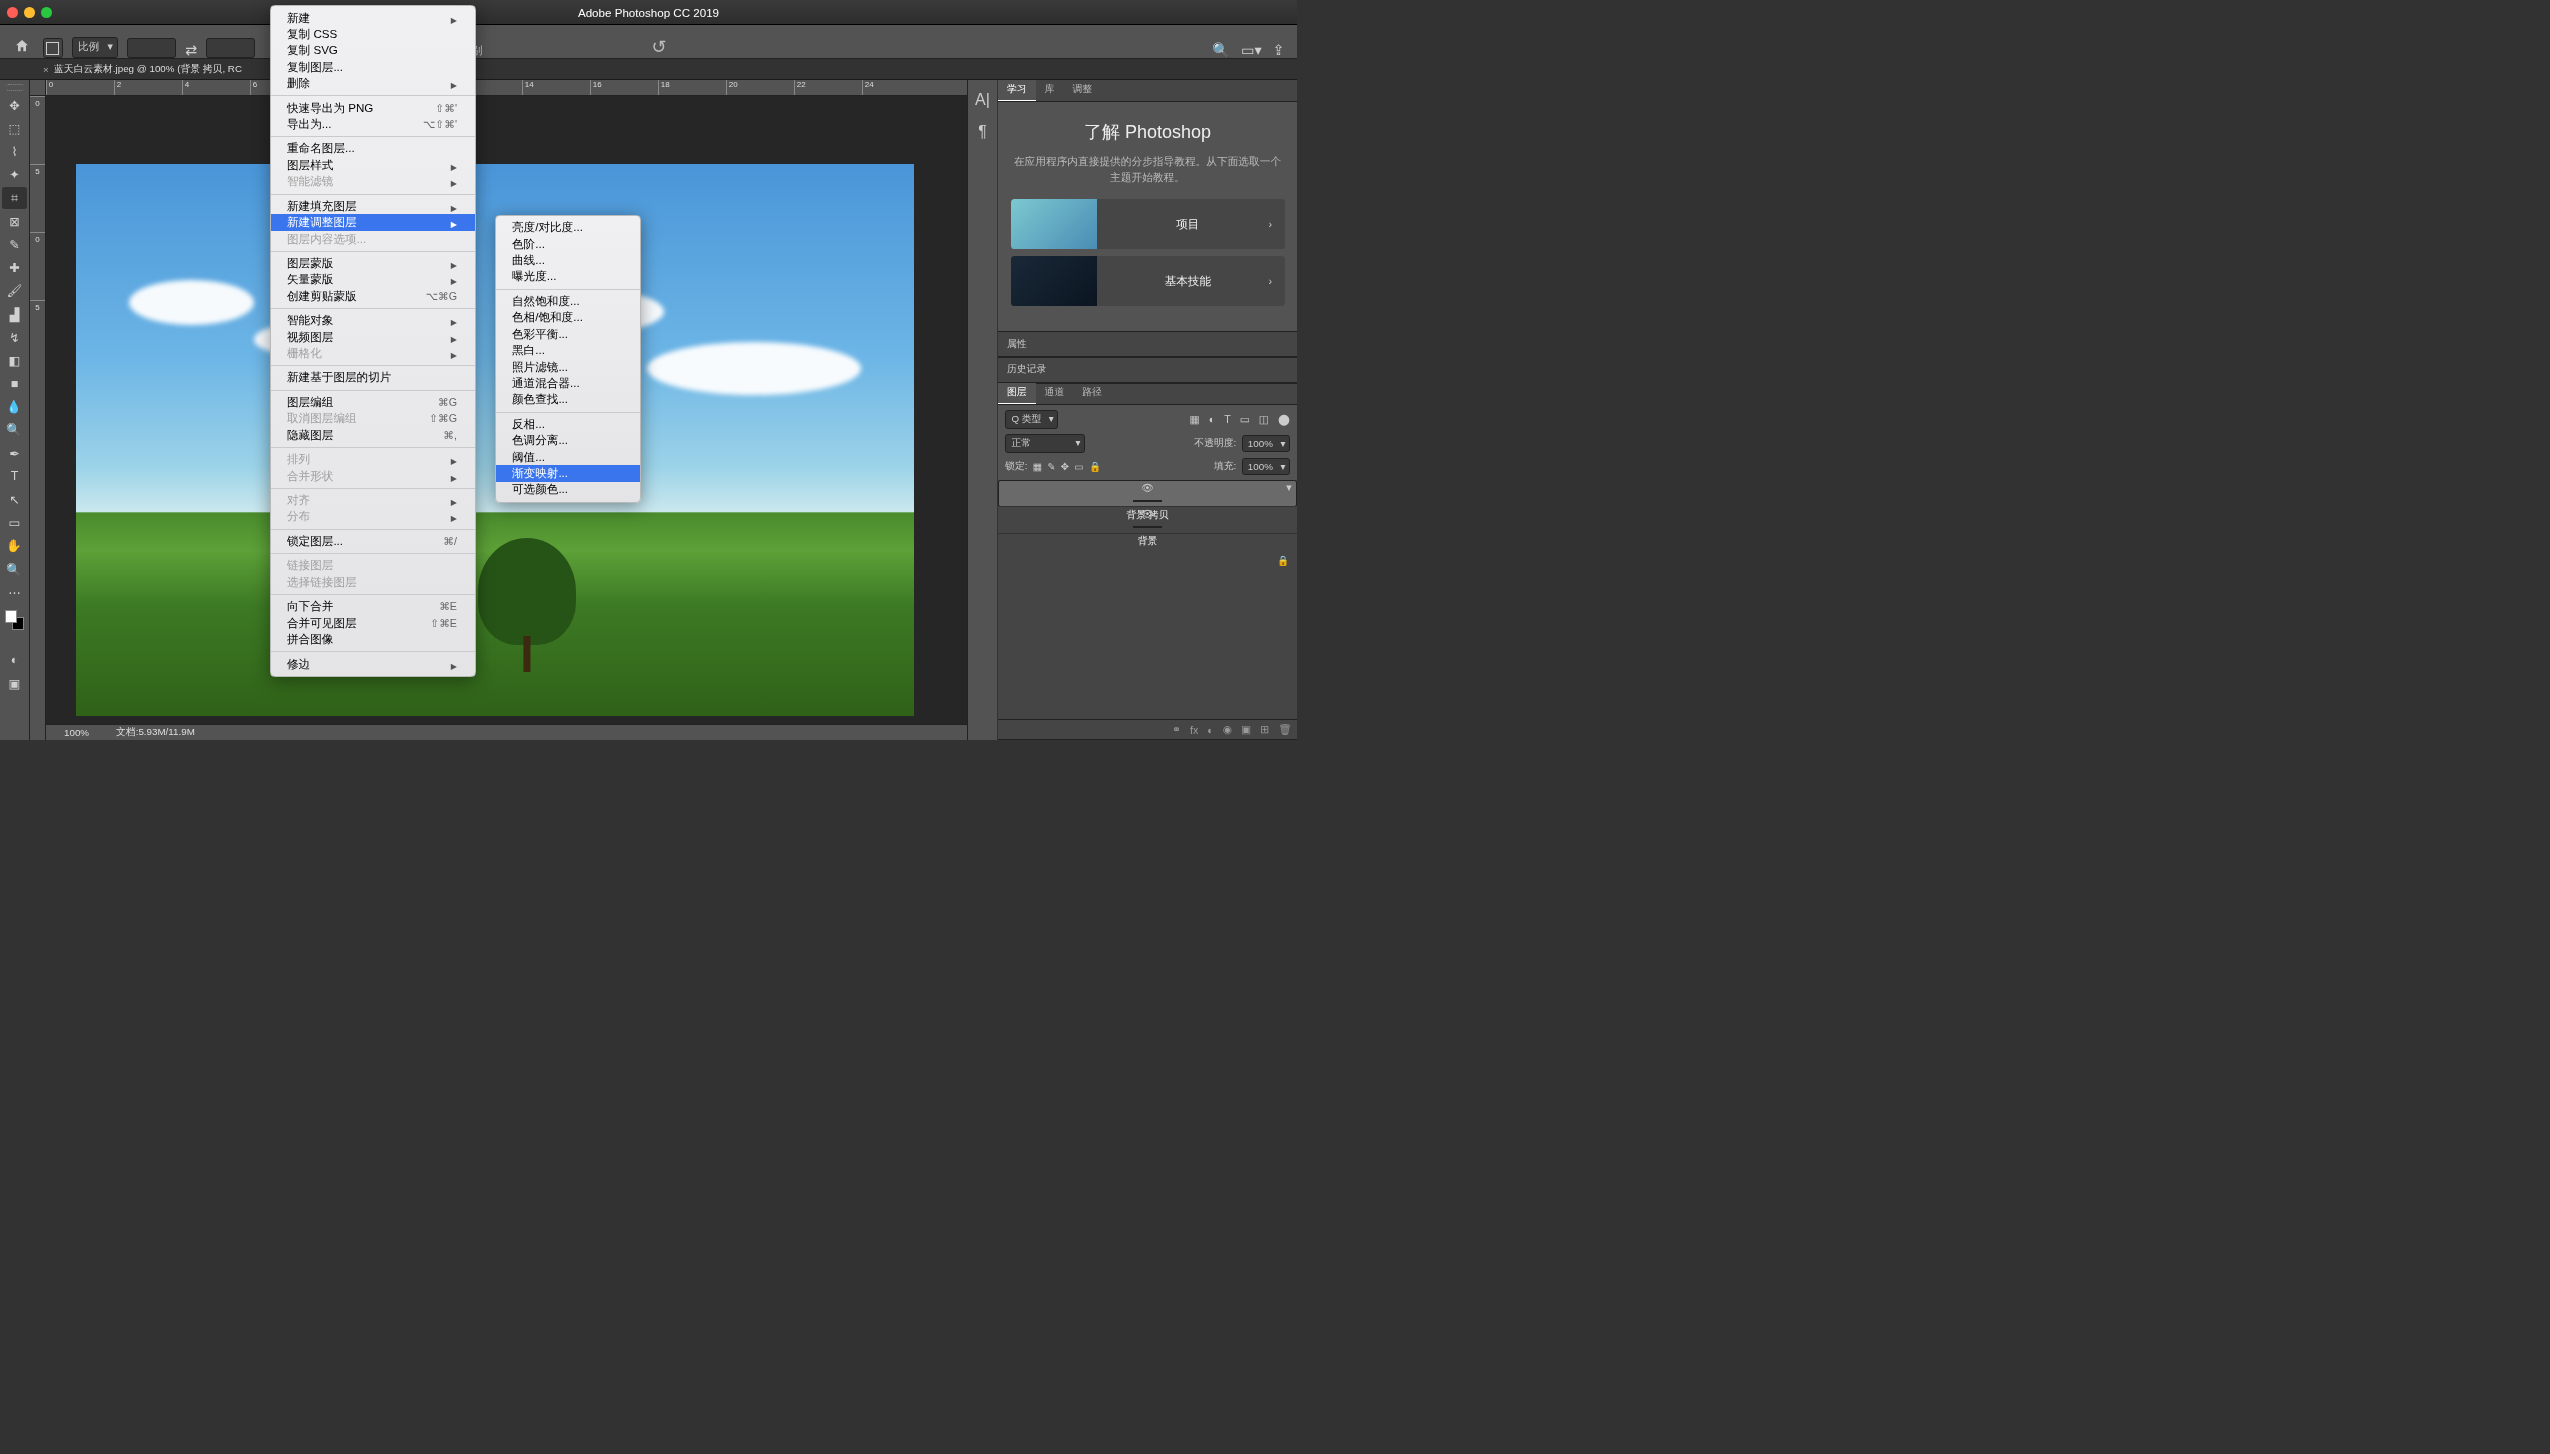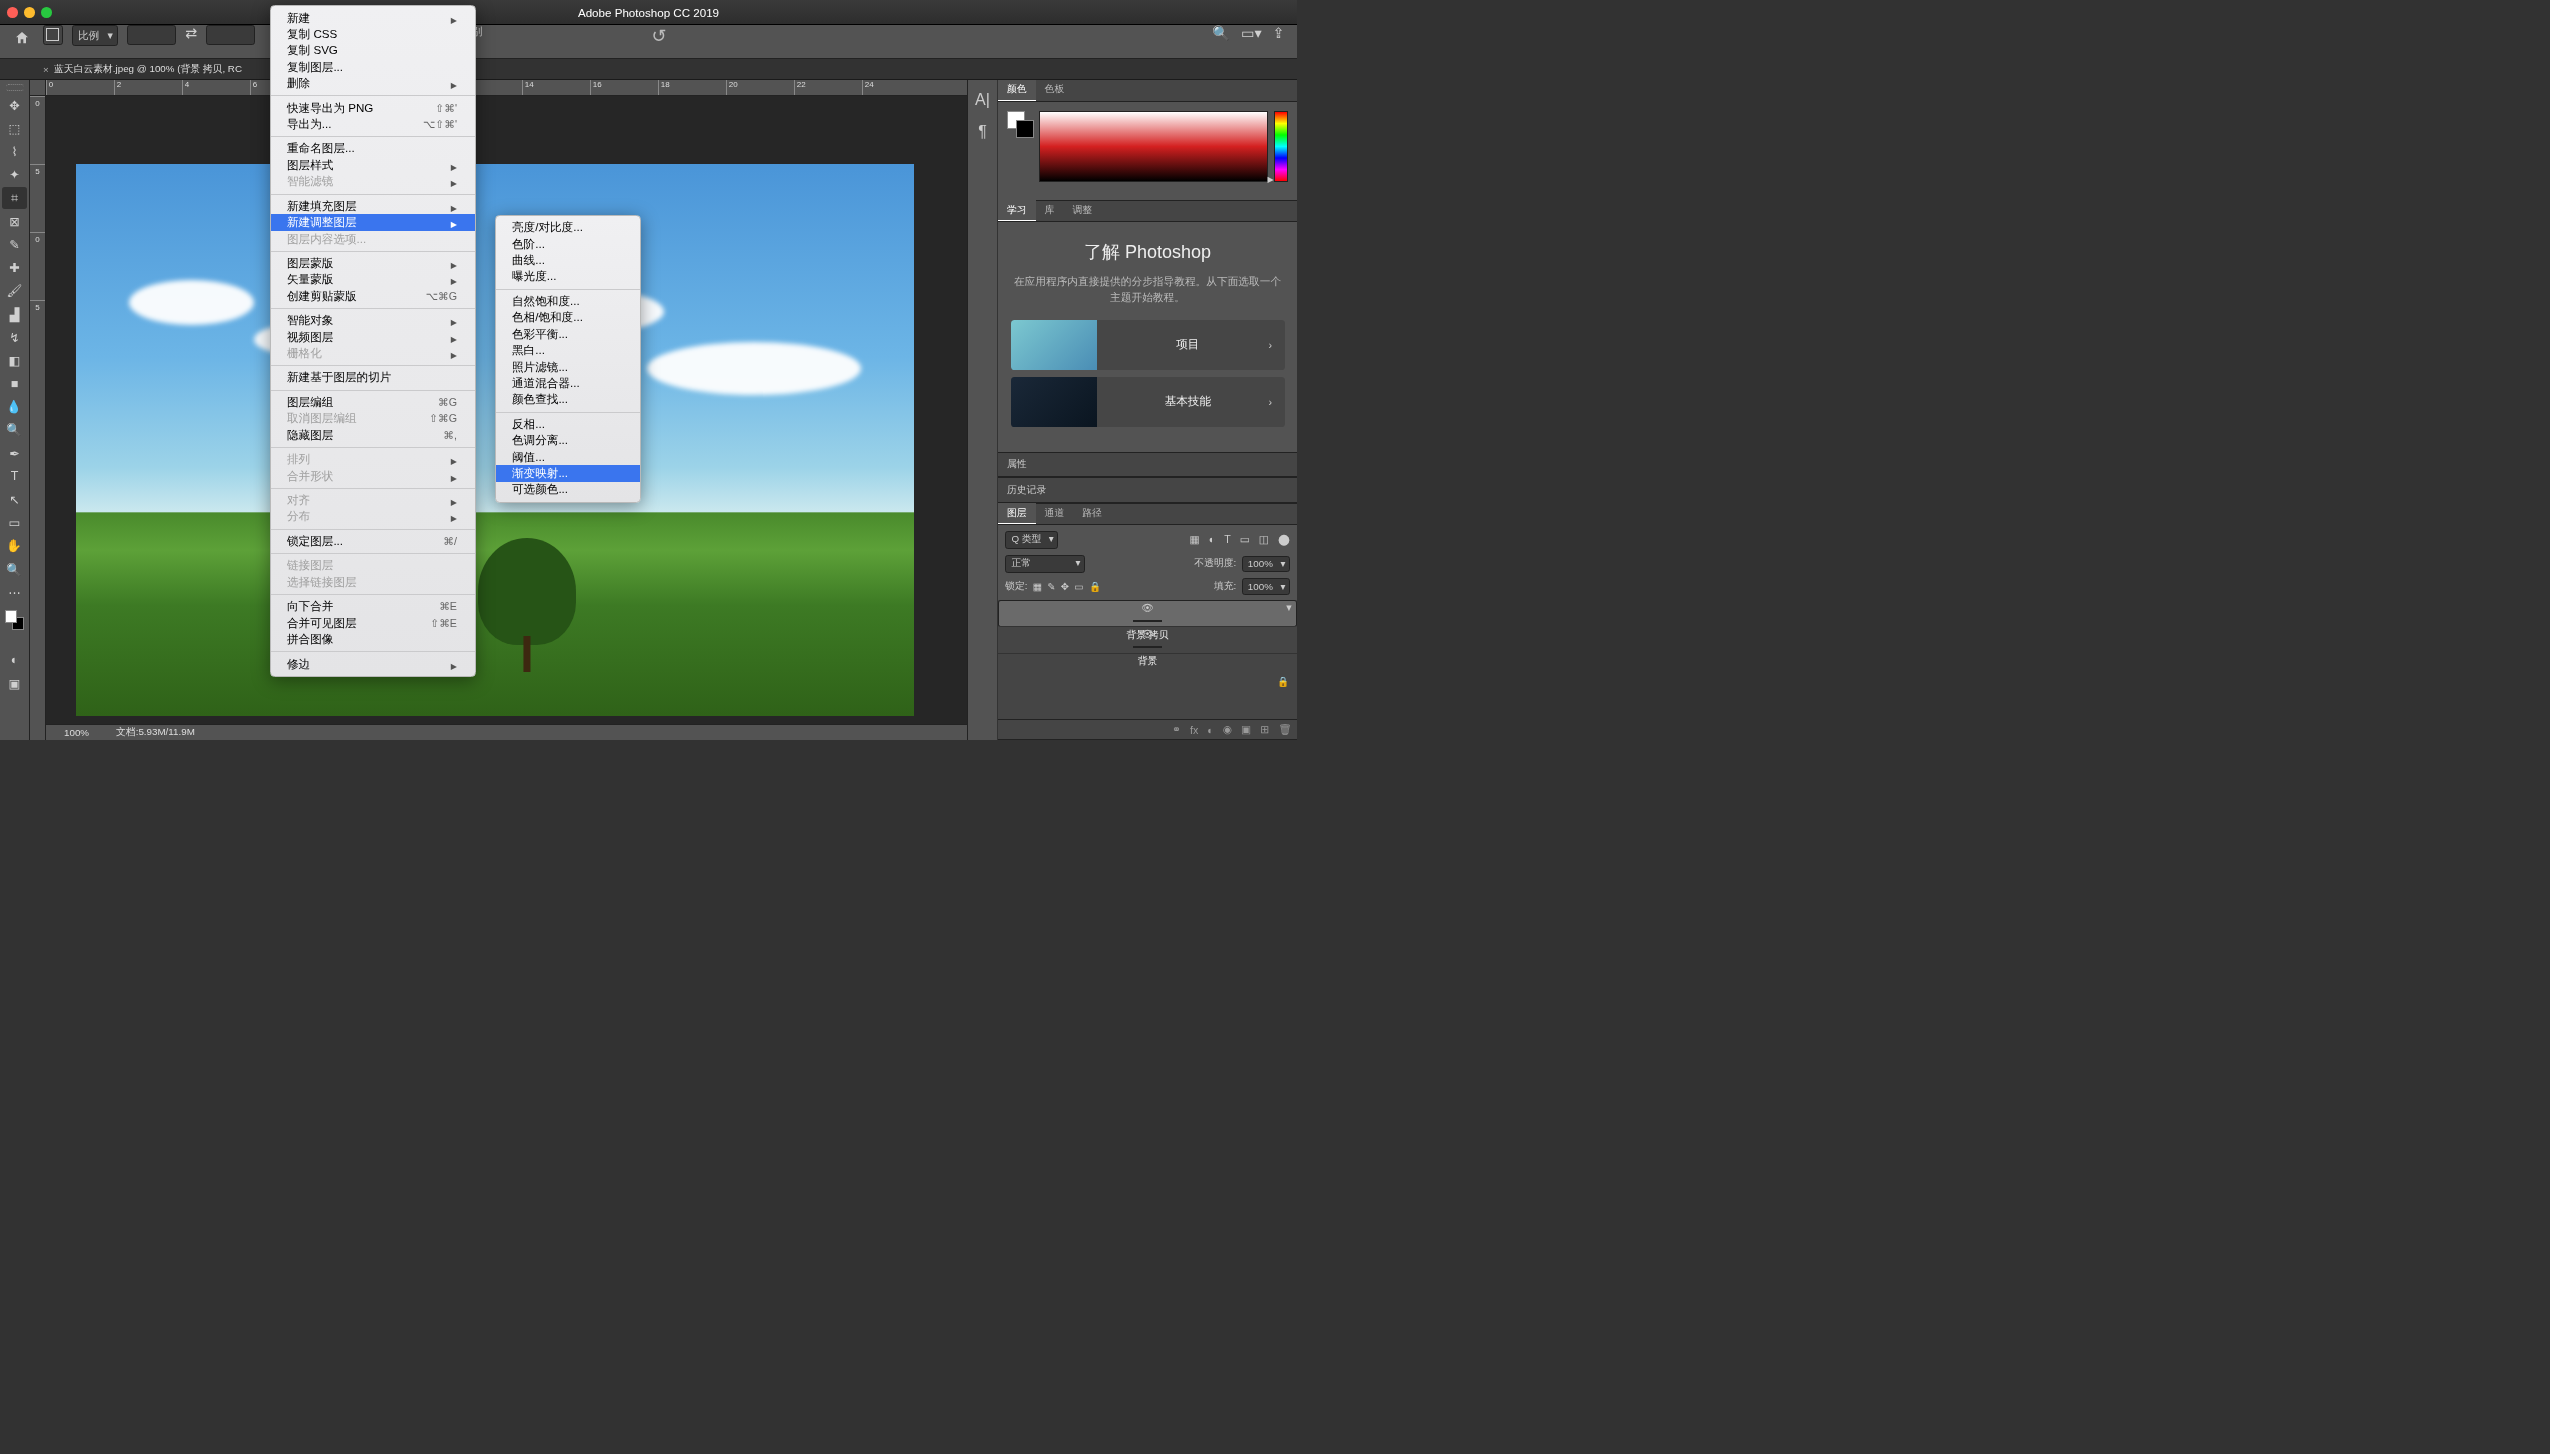--- a/index.html
+++ b/index.html
@@ -6,21 +6,21 @@
 body { background: #323232; color: #ccc; overflow: hidden; width: 1297px; height: 740px; position: relative; font-size: 10.7px; }
 
 
 .titlebar { height: 25px; background: linear-gradient(#3a3a3a,#2d2d2d); display: flex; align-items: center; justify-content: center; border-bottom: 0.9px solid #000; position: relative; }
 .traffic { position: absolute; left: 7.1px; top: 7.1px; display: flex; gap: 6.2px; }
 .tl { width: 10.7px; height: 10.7px; border-radius: 50%; }
 .tl.r { background: #ff5f57; } .tl.y { background: #febc2e; } .tl.g { background: #28c840; }
 .titlebar .title { color: #fff; font-size: 11.6px; font-weight: 500; }
 
 
-.optbar { height: 34px; background: #535353; border-bottom: 0.9px solid #222; display: flex; align-items: flex-start; padding: 0 9px; gap: 9px; }
+.optbar { height: 34px; background: #535353; border-bottom: 0.9px solid #222; display: flex; align-items: flex-end; padding: 0 9px; gap: 9px; }
 .home-btn { width: 25px; height: 25px; display: flex; align-items: center; justify-content: center; }
 .home-btn svg { width: 16px; height: 16px; fill: #ccc; }
 .crop-tool-ico { width: 19.6px; height: 19.6px; border: 0.9px solid #222; background: #444; display: flex; align-items: center; justify-content: center; border-radius: 2.7px; }
 .crop-tool-ico::before { content: ""; width: 10.7px; height: 10.7px; border: 1.8px solid #ccc; display: block; }
 .sel { background: #3a3a3a; color: #ccc; padding: 2.7px 18px 2.7px 5.3px; border: 0.9px solid #222; border-radius: 2.7px; position: relative; }
 .sel::after { content: "▾"; position: absolute; right: 4.5px; }
 .inpt { background: #3a3a3a; border: 0.9px solid #222; width: 49px; height: 19.6px; border-radius: 2.7px; }
 .gear-ico::before { content: "⚙"; font-size: 14.3px; color: #ccc; }
 .chk { display: flex; gap: 3.6px; align-items: center; }
 .chk-box { width: 11.6px; height: 11.6px; background: #6d6d6d; border-radius: 1.8px; display: flex; align-items: center; justify-content: center; color: #222; font-size: 9px; }
@@ -233,34 +233,20 @@
     </div>
   </div>
 
   <div class="rcol">
     <div class="rtab-strip">
       <div class="t">A|</div>
       <div class="t">¶</div>
     </div>
     <div class="rpanels">
 
-      <div class="panel">
-        <div class="panel-tabs">
-          <div class="ptab active">颜色</div>
-          <div class="ptab">色板</div>
-        </div>
-        <div class="color-panel-body">
-          <div class="swatch-fg-bg">
-            <div class="f"></div>
-            <div class="b"></div>
-          </div>
-          <div class="color-ramp"></div>
-          <div class="hue-strip"></div>
-        </div>
-      </div>
 
       <div class="panel">
         <div class="panel-tabs">
           <div class="ptab active">学习</div>
           <div class="ptab">库</div>
           <div class="ptab">调整</div>
         </div>
         <div class="learn-body">
           <h3>了解 Photoshop</h3>
           <p>在应用程序内直接提供的分步指导教程。从下面选取一个主题开始教程。</p>

